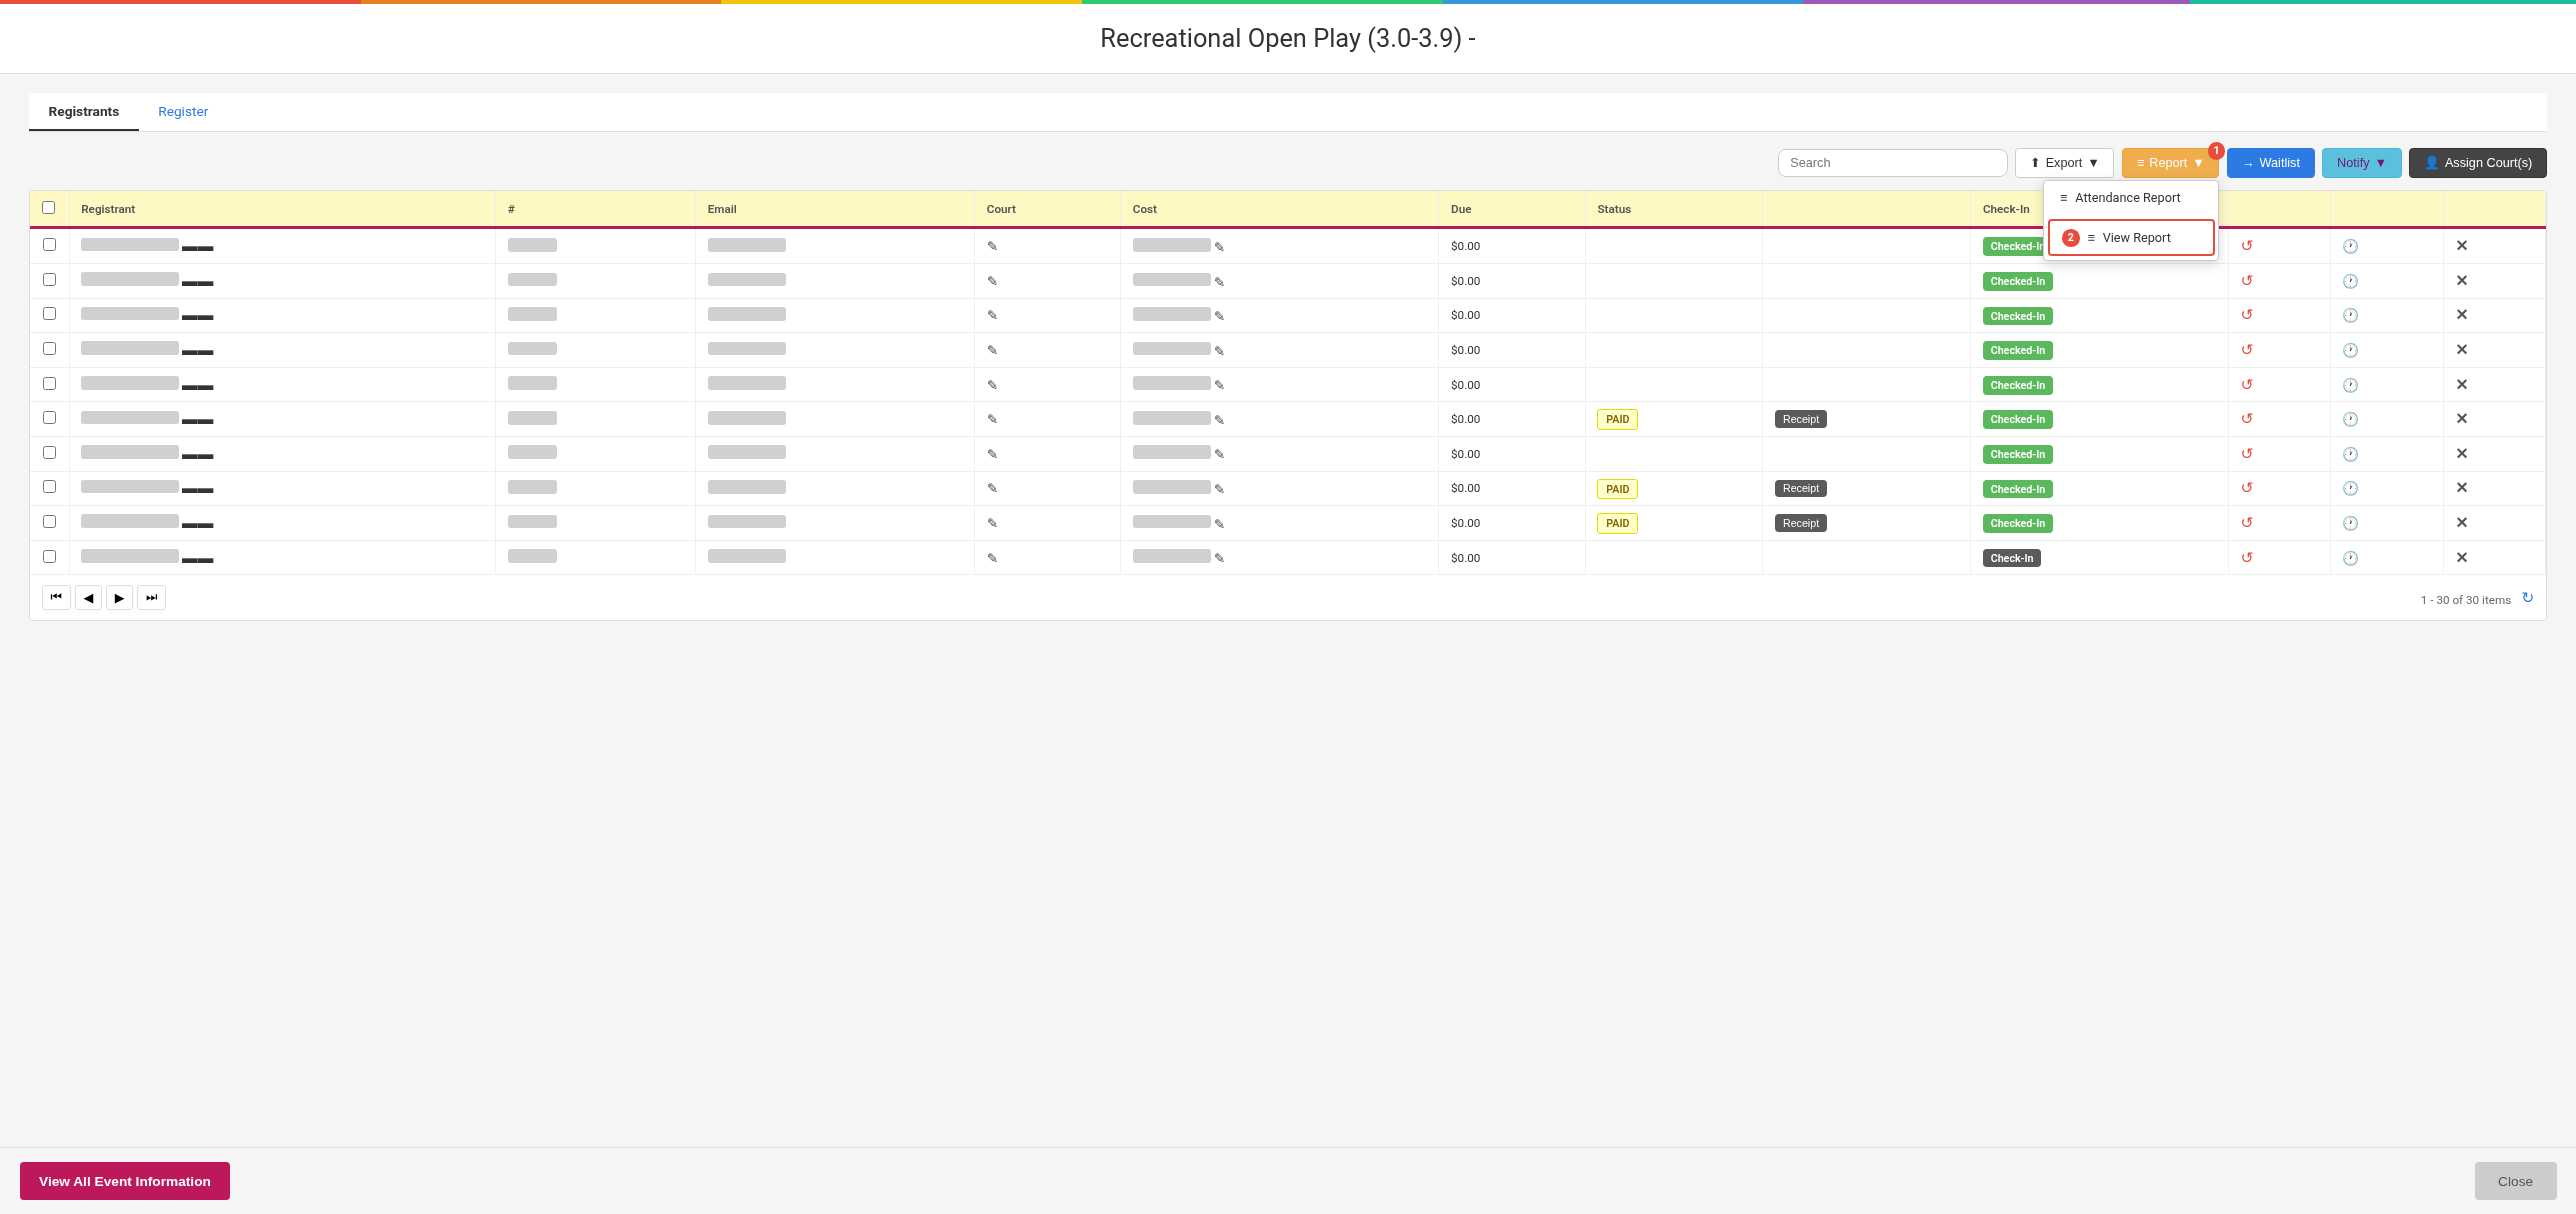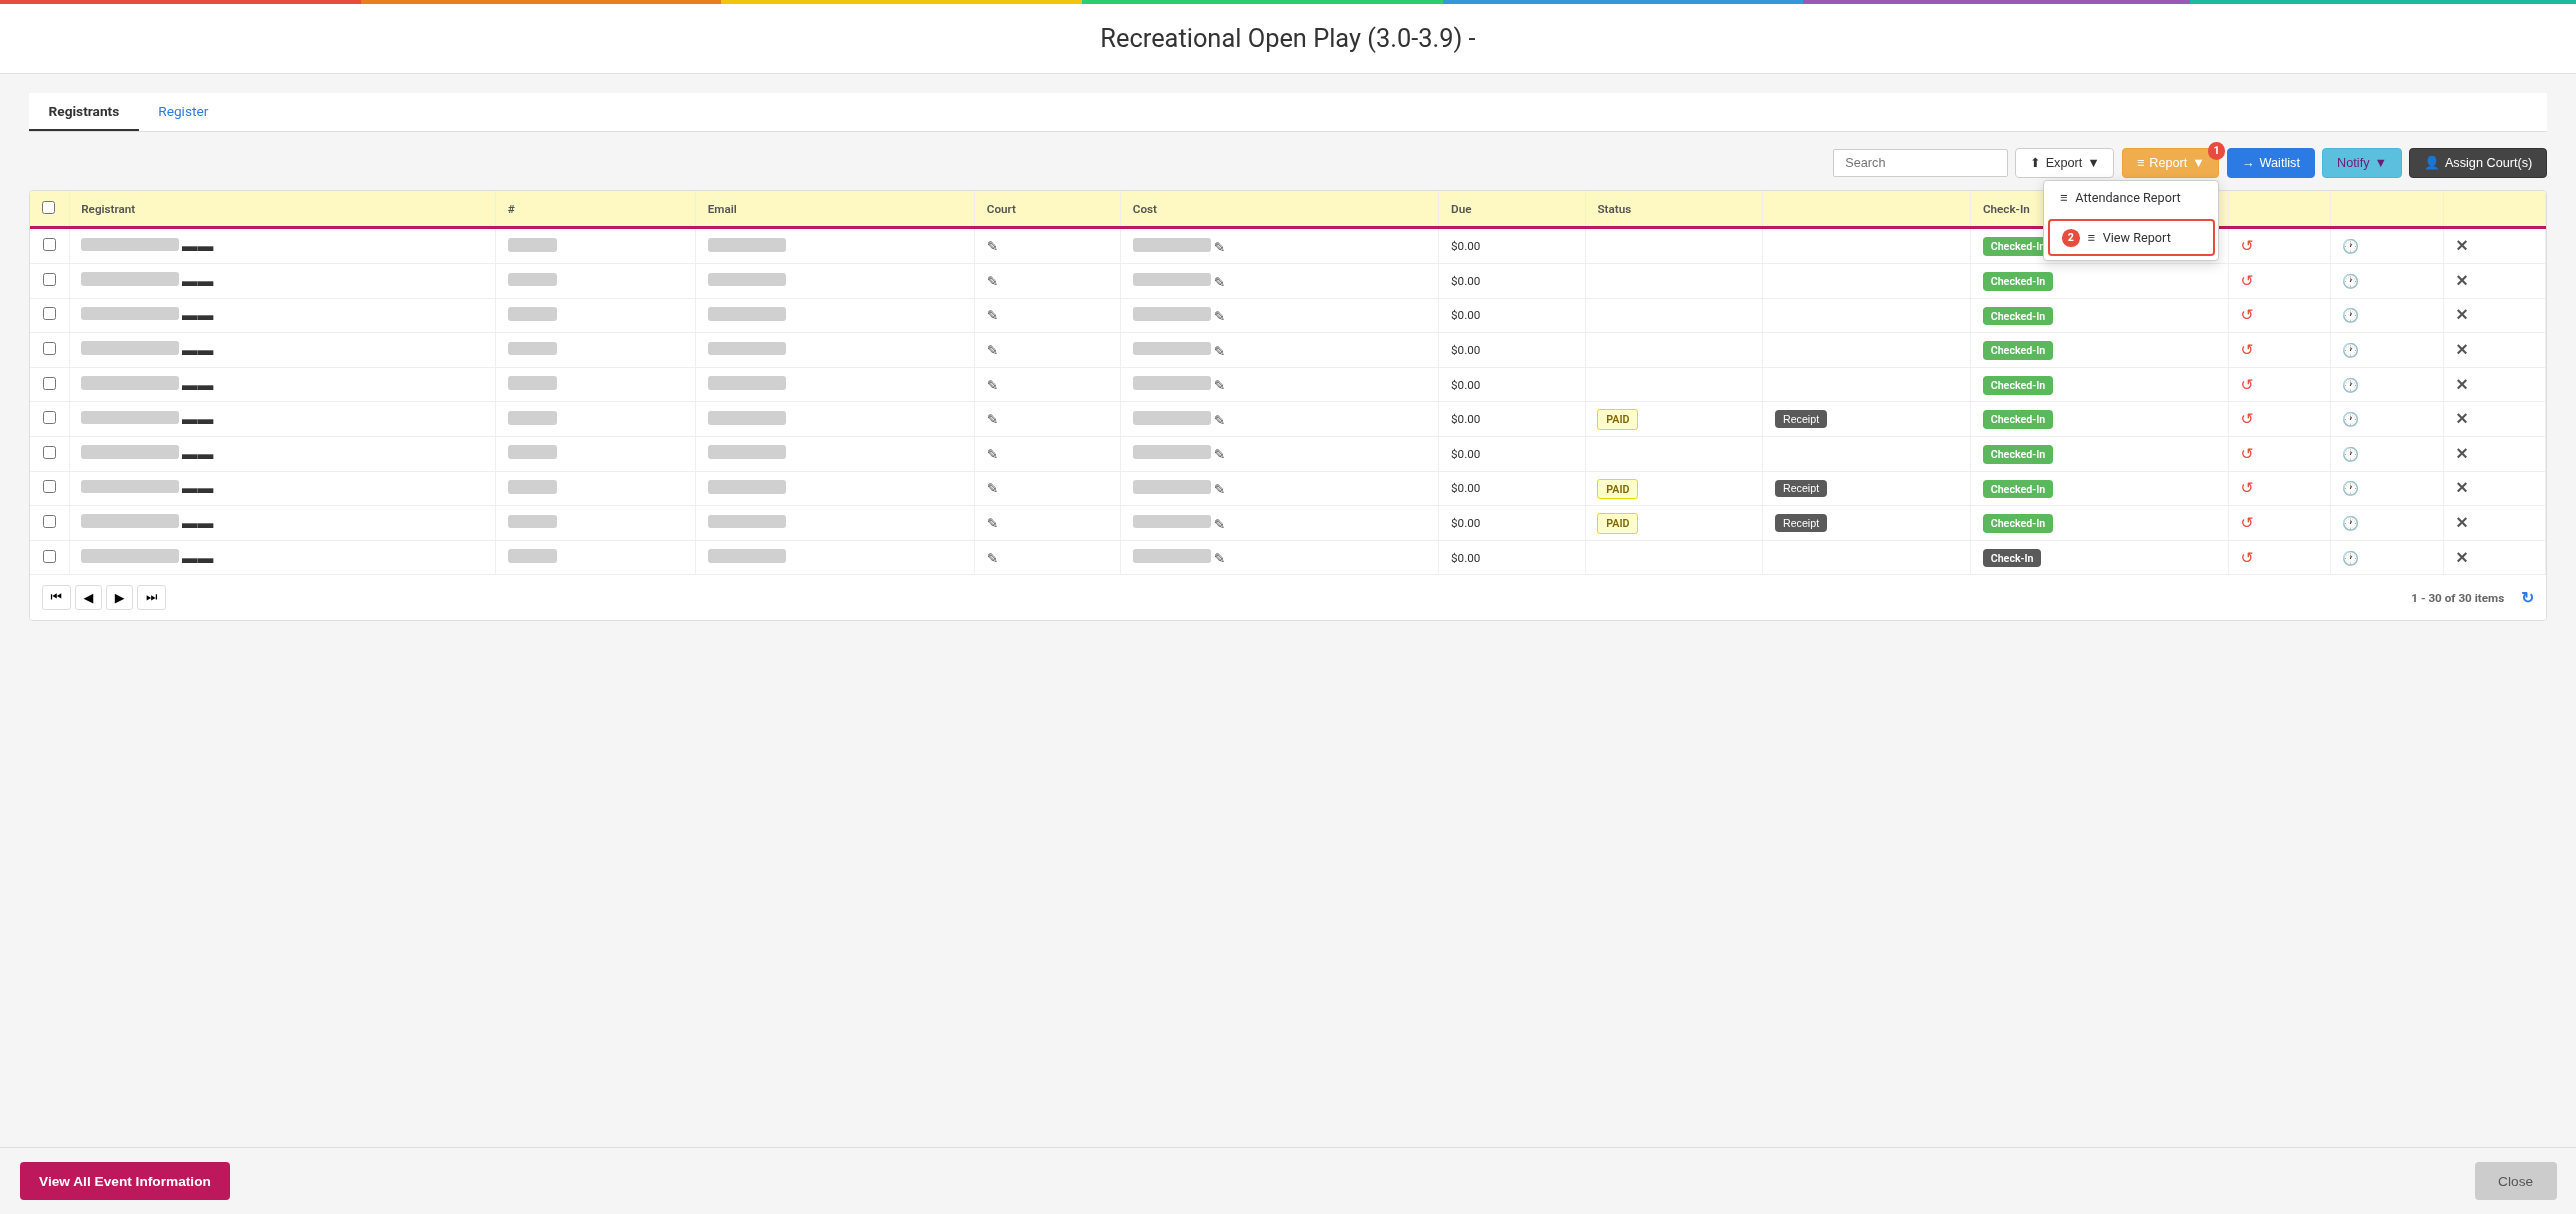--- a/index.html
+++ b/index.html
@@ -63,24 +63,24 @@
     .toolbar {
       display: flex;
       align-items: center;
       justify-content: flex-end;
       margin-bottom: 11.7px;
       gap: 7.8px;
       position: relative;
     }
     .search-input {
       border: 1px solid #ccc;
-      border-radius: 2px;
+      border-radius: 8px;
       padding: 5.9px 11.7px;
       font-size: 12.7px;
-      width: 175px;
+      width: 230px;
       outline: none;
       color: #999;
     }
     .btn {
       padding: 6.8px 13.7px;
       border-radius: 3.9px;
       border: none;
       cursor: pointer;
       font-size: 12.7px;
       display: flex;
@@ -822,21 +822,21 @@
         </tbody>
     </table>
 
     <div class="pagination-bar">
       <div class="pagination-controls">
         <button class="page-btn">⏮</button>
         <button class="page-btn">◀</button>
         <button class="page-btn">▶</button>
         <button class="page-btn">⏭</button>
       </div>
-      <div style="display:flex; align-items:center; gap:17px;font-weight:bold;">
+      <div style="display:flex; align-items:flex-end; gap:10px;">
         <span class="page-info">1 - 30 of 30 items</span>
         <span class="refresh-icon">↻</span>
       </div>
     </div>
   </div>
 </div>
 
 <div class="bottom-bar">
   <button class="btn-orange">View All Event Information</button>
   <button class="btn-close">Close</button>

